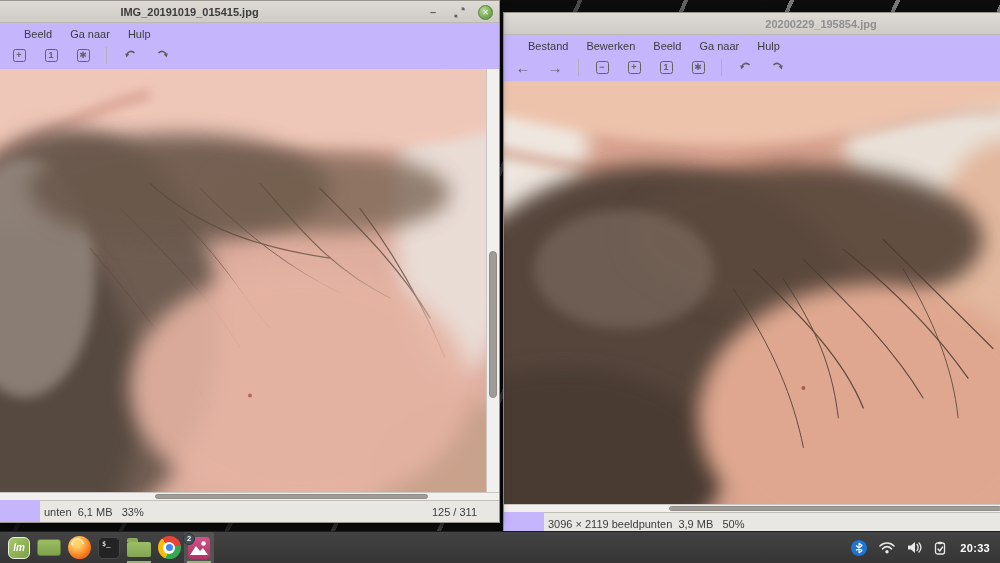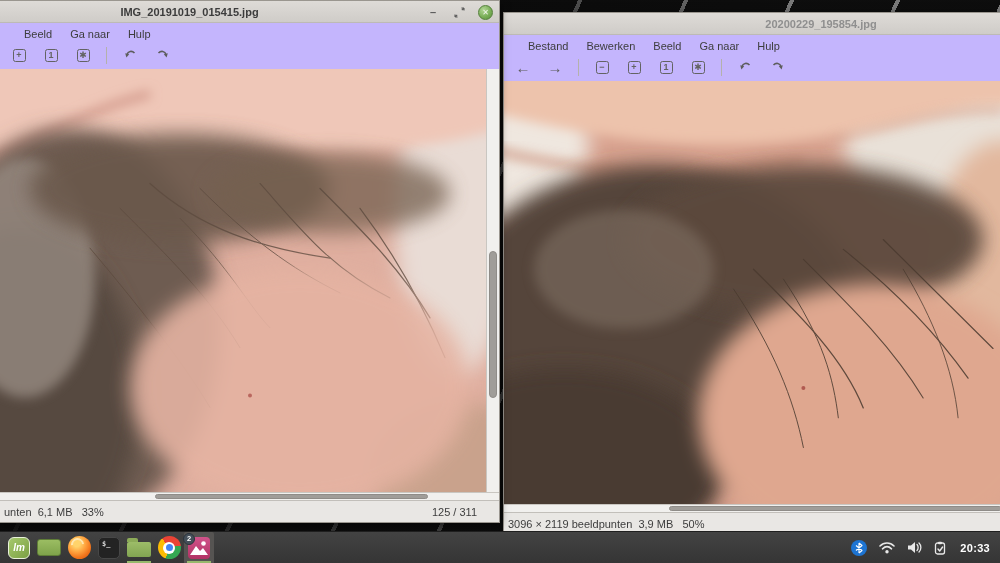--- a/index.html
+++ b/index.html
@@ -83,21 +83,21 @@
     position:relative;
   }
   .hthumb {
     position:absolute; top:1px; bottom:1px; border-radius:4px;
     background:#a09d99; border:1px solid #8f8c88;
   }
 
   .statusbar {
     height:22px; flex:0 0 22px; background:#e9e7e4; border-top:1px solid #c2bfba;
     display:flex; align-items:center; justify-content:space-between;
-    font-size:11px; color:#3d3d3d; padding:0 4px;
+    font-size:11px; color:#3d3d3d; padding:0 4px;margin-left:40px;
   }
   .status-left  { white-space:pre; }
   .status-right { white-space:pre; padding-right:18px; }
 
   
   #taskbar {
     position:absolute; left:0; right:0; bottom:0; height:32px; z-index:10;
     background:linear-gradient(#434343,#353535);
     border-top:1px solid #1f1f1f;
     display:flex; align-items:center; padding:0 4px;

